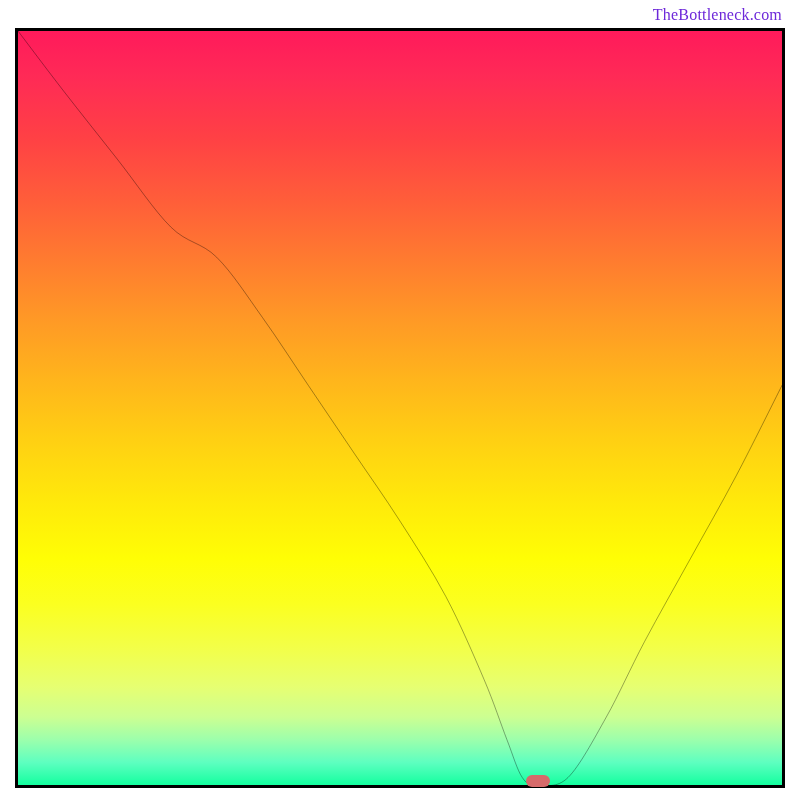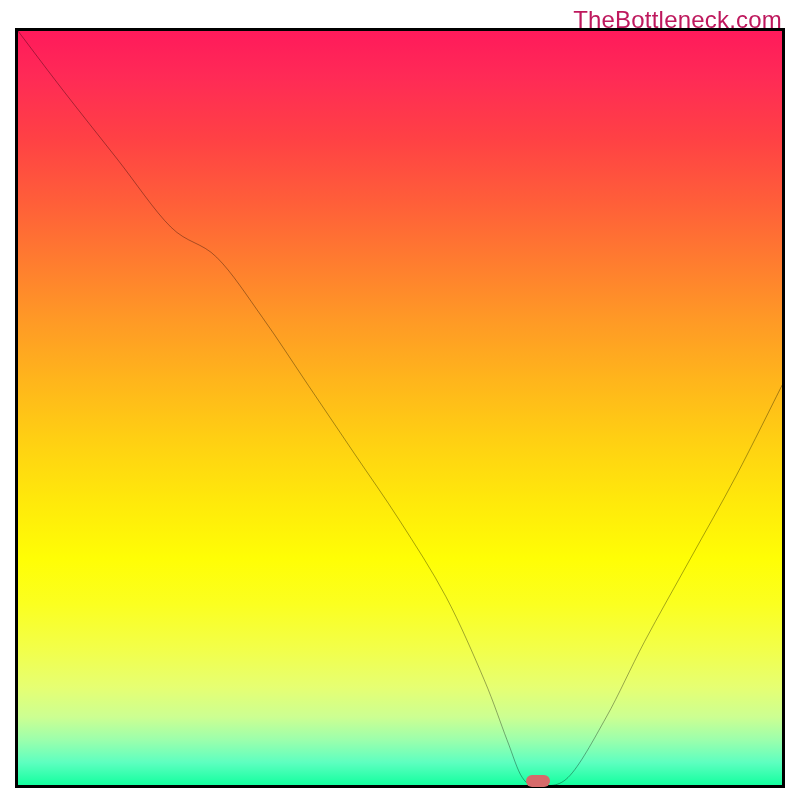--- a/index.html
+++ b/index.html
@@ -65,23 +65,23 @@
     width: 24px;
     height: 12px;
     border-radius: 6px;
     background: #d66a6a;
     transform: translate(-50%, -50%);
   }
   .watermark {
     position: absolute;
     top: 6px;
     right: 18px;
-    font-family: Liberation Sans, sans-serif;
-    font-size: 24px;
-    color: #be185d;
+    font-family: Liberation Serif, serif;
+    font-size: 16px;
+    color: #6d28d9;
     letter-spacing: 0.2px;
   }
 </style>
 </head>
 <body>
 
 <div class="watermark">TheBottleneck.com</div>
 
 <div class="frame">
   <div class="plot-area">

